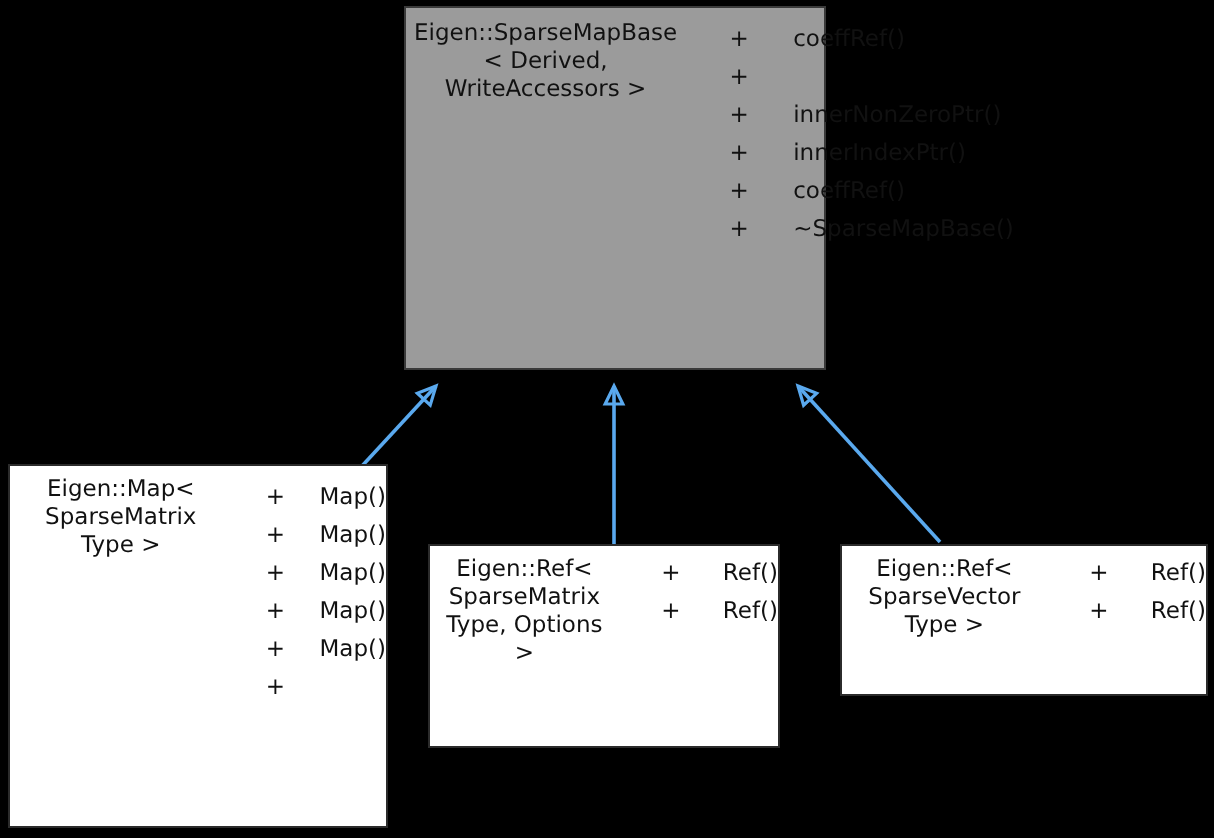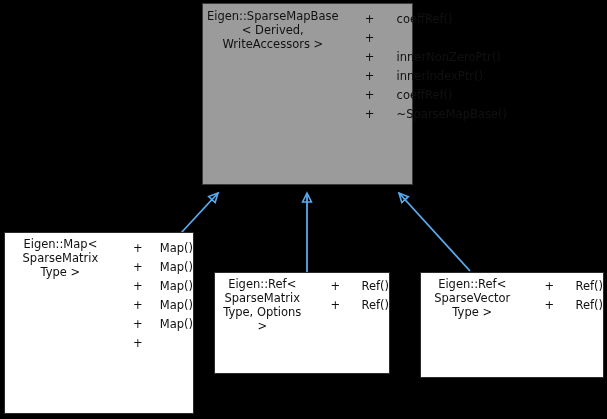--- a/index.html
+++ b/index.html
@@ -65,21 +65,21 @@
   }
   .uml-name {
     flex: 1 1 auto;
     text-align: left;
   }
 
   
   #box-base   { left: 202px; top: 3px;   width: 211px; height: 182px; }
   #box-map    { left: 4px;   top: 232px; width: 190px; height: 182px; }
   #box-refmat { left: 214px; top: 272px; width: 176px; height: 102px; }
-  #box-refvec { left: 420px; top: 272px; width: 184px; height: 106px; }
+  #box-refvec { left: 420px; top: 272px; width: 184px; height: 76px; }
 
   #box-base .uml-title { padding-top: 5px; }
   #box-base .uml-attrs { height: 20px; }
   #box-base .uml-ops   { padding-top: 6px; }
   #box-base .uml-vis   { width: 54px; }
 
   #box-map .uml-vis    { width: 44px; }
   #box-map .uml-ops    { padding-top: 6px; }
 
   #box-refmat .uml-vis { width: 52px; }

